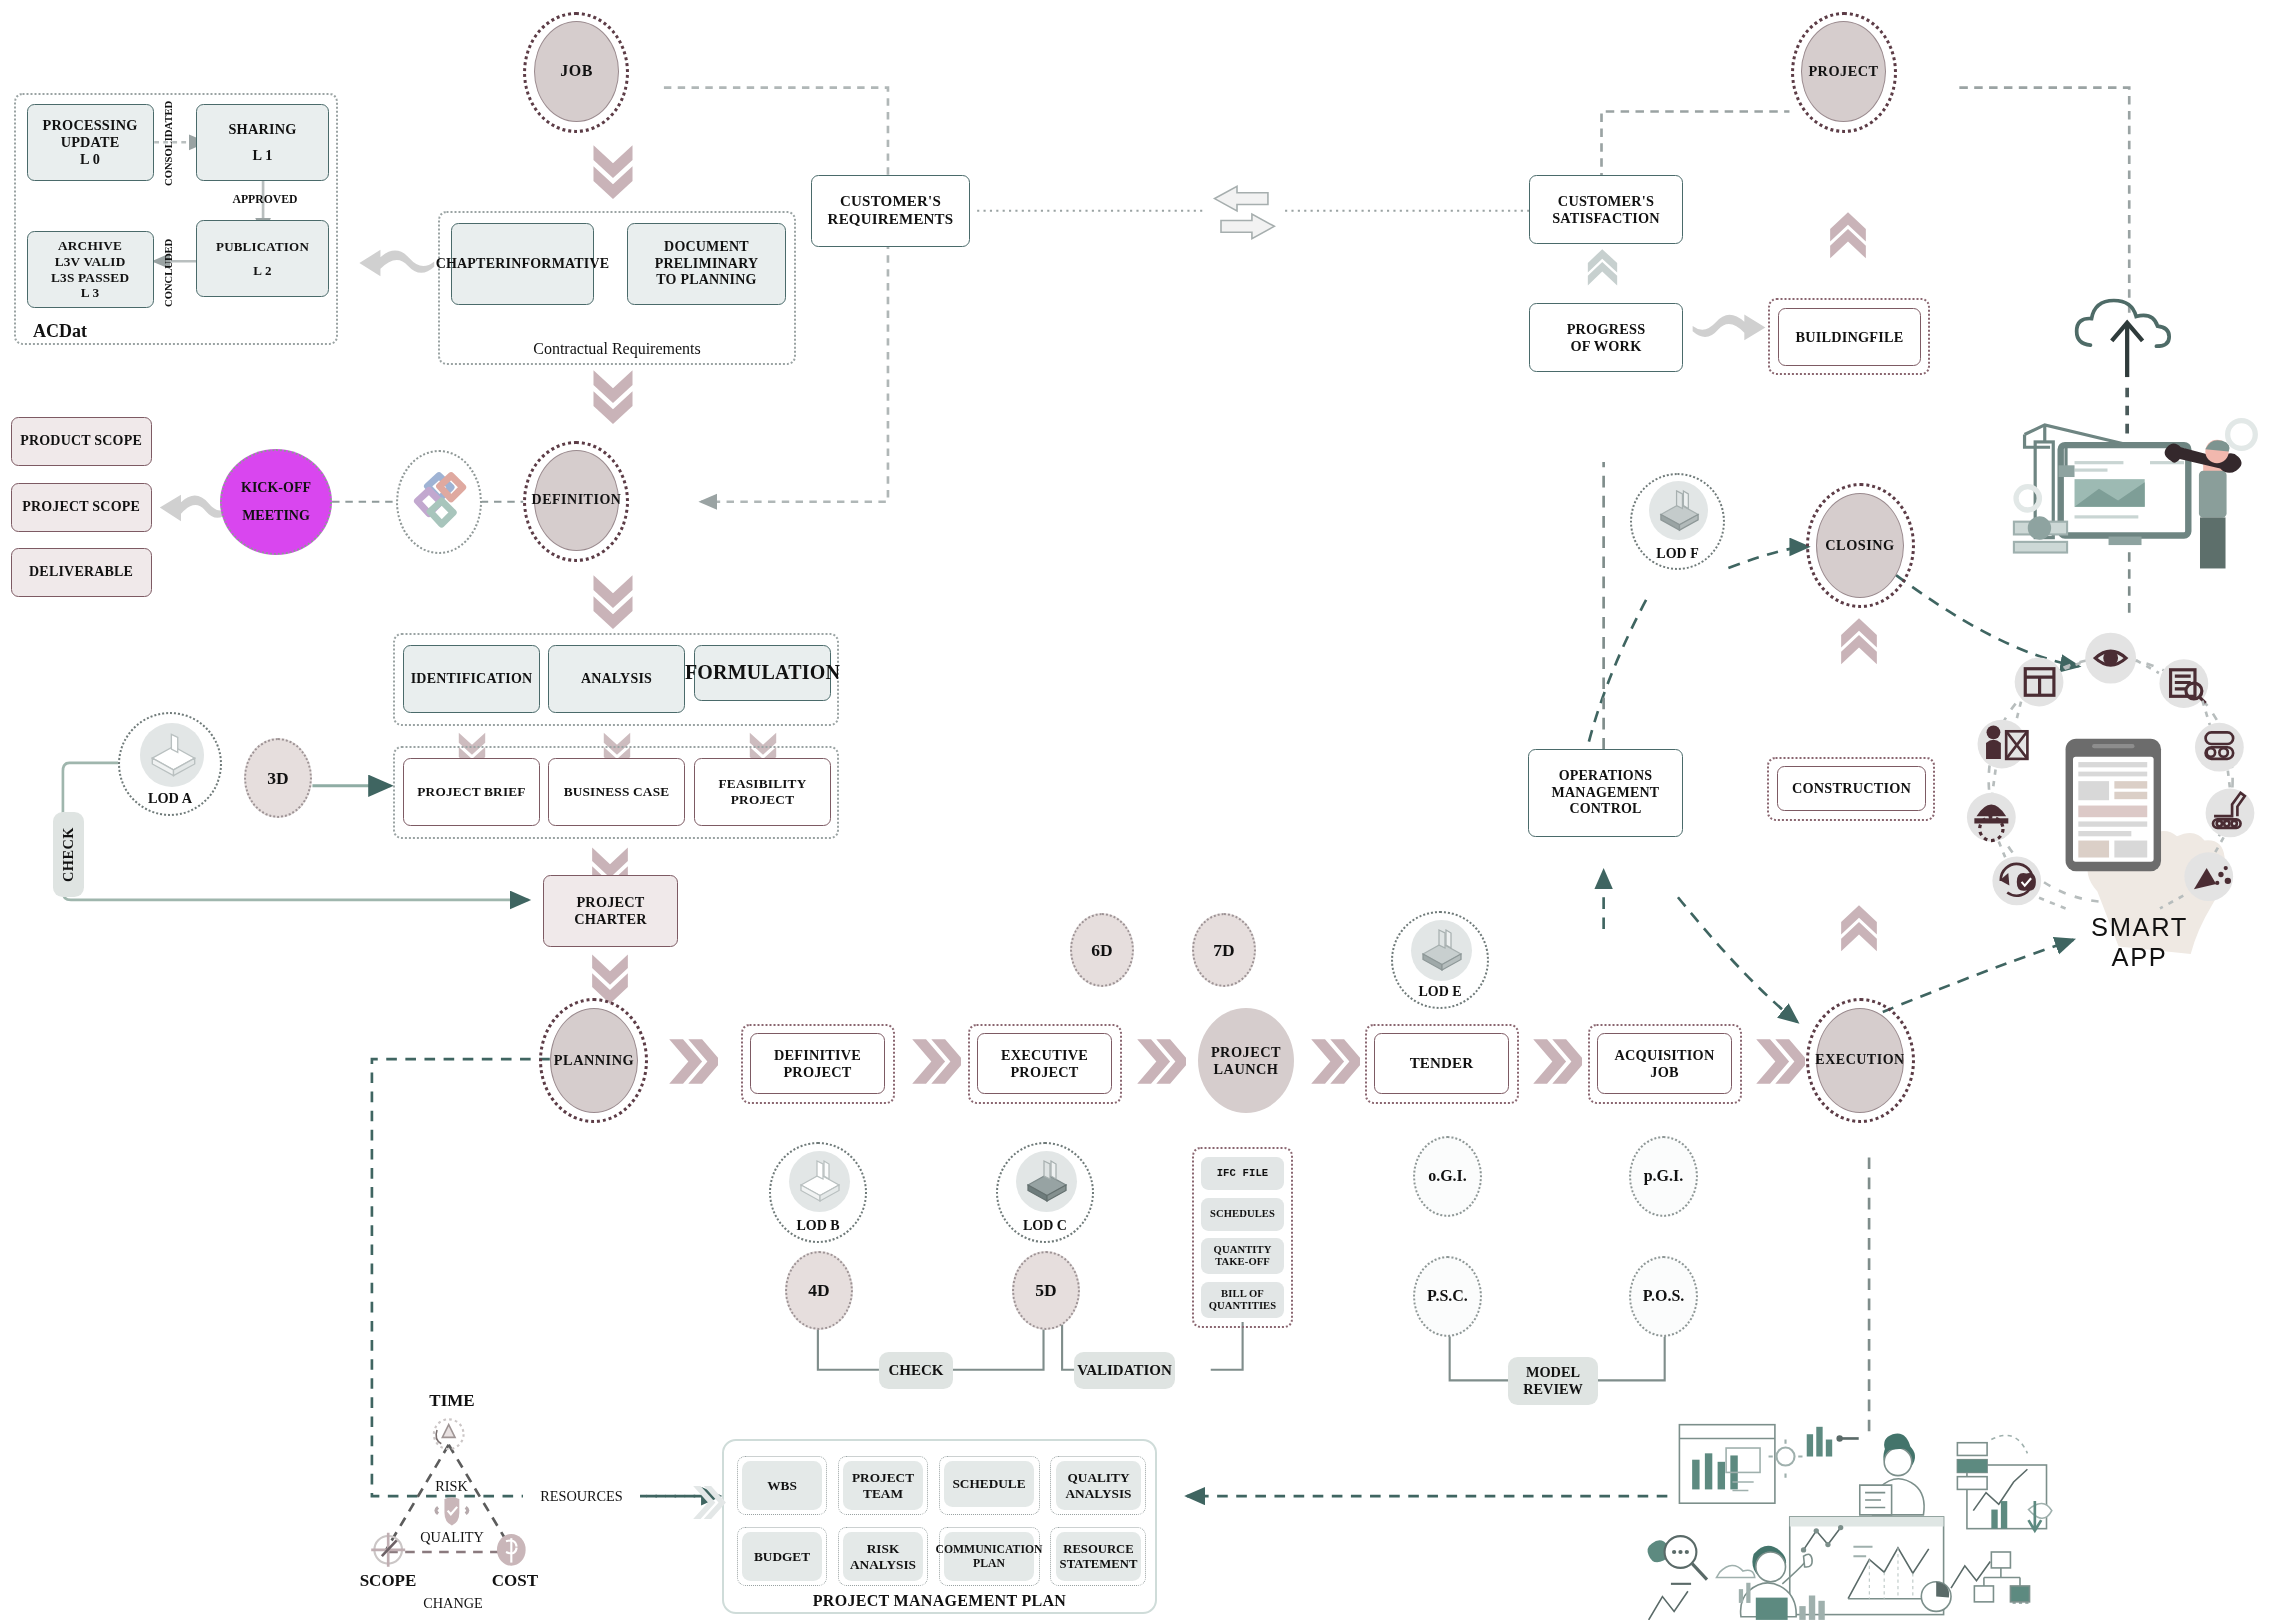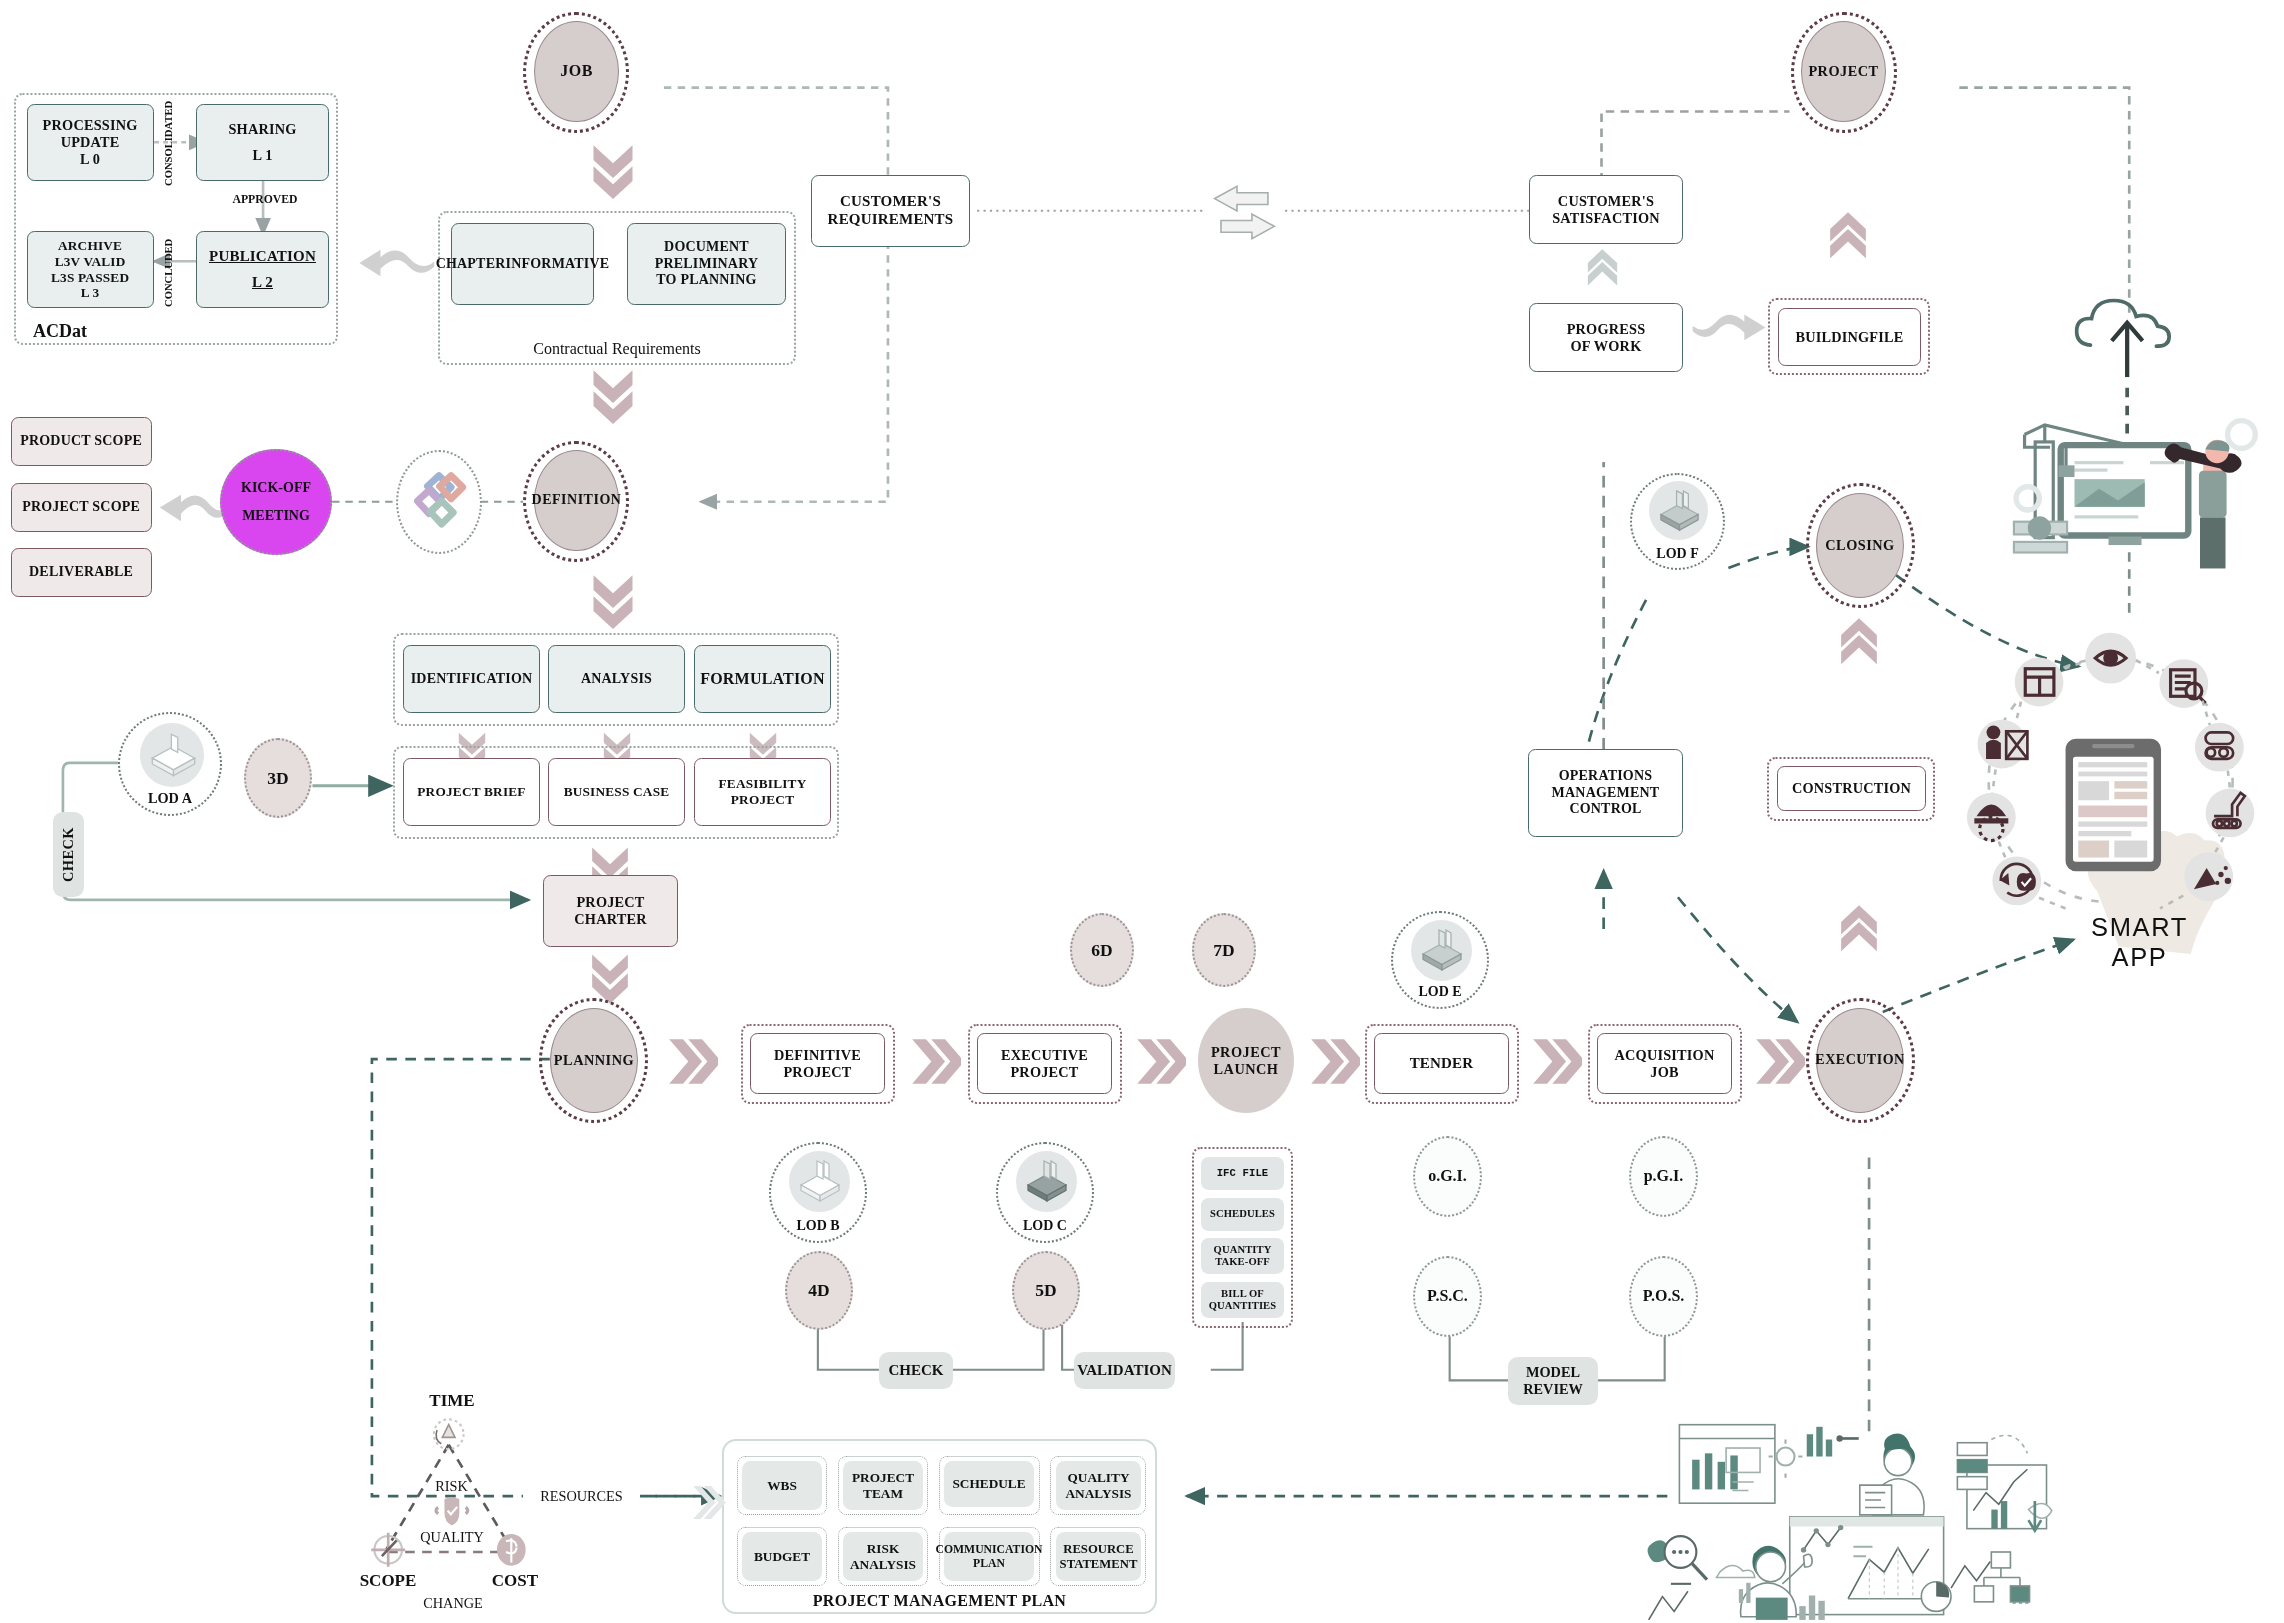--- a/index.html
+++ b/index.html
@@ -169,21 +169,21 @@
     <span>L 1</span>
   </div>
 
   <div class="node box-teal" style="left:26.6px;top:231px;width:127px;height:77px;flex-direction:column;font-size:13.3px;">
     <span>ARCHIVE</span>
     <span>L3V VALID</span>
     <span>L3S PASSED</span>
     <span>L 3</span>
   </div>
 
-  <div class="node box-teal" style="left:196px;top:231px;width:133px;height:77px;flex-direction:column;font-size:15px;text-decoration:underline;">
+  <div class="node box-teal" style="left:196px;top:220px;width:133px;height:77px;flex-direction:column;font-size:13px;">
     <span>PUBLICATION</span>
     <span style="height:8.5px"></span>
     <span>L 2</span>
   </div>
 
   <div class="node vlabel" style="left:159px;top:101px;width:21px;height:85px;font-size:10.6px;font-weight:700;">CONSOLIDATED</div>
   <div class="node" style="left:212px;top:189px;width:106px;height:21px;font-size:11.7px;font-weight:700;">APPROVED</div>
   <div class="node vlabel" style="left:159px;top:228px;width:21px;height:90px;font-size:10.6px;font-weight:700;">CONCLUDED</div>
 
   <div class="squig" style="left:343px;top:234px;">
@@ -266,21 +266,21 @@
   <div class="chev" style="left:589px;top:571px;">
     <svg width="48" height="58" viewBox="0 0 90 110">
       <path d="M8,8 L45,42 L82,8 L82,36 L45,70 L8,36 z" fill="#c9b3b8"></path>
       <path d="M8,48 L45,82 L82,48 L82,76 L45,110 L8,76 z" fill="#c9b3b8"></path>
     </svg>
   </div>
 
   <div class="grp-dot-grey" style="left:393px;top:633px;width:446px;height:93px;"></div>
   <div class="node box-teal" style="left:403px;top:645px;width:137px;height:68px;font-size:14px;">IDENTIFICATION</div>
   <div class="node box-teal" style="left:548px;top:645px;width:137px;height:68px;font-size:14px;">ANALYSIS</div>
-  <div class="node box-teal" style="left:694px;top:645px;width:137px;height:68px;font-size:16px;text-align:right;">FORMULATION</div>
+  <div class="node box-teal" style="left:694px;top:645px;width:137px;height:56px;font-size:20px;text-align:right;">FORMULATION</div>
 
   <div class="chev" style="left:456px;top:730px;">
     <svg width="32" height="37" viewBox="0 0 60 70">
         <path d="M5,5 L30,28 L55,5 L55,24 L30,47 L5,24 z" fill="#cdbcbf"></path>
         <path d="M5,32 L30,55 L55,32 L55,51 L30,74 L5,51 z" fill="#cdbcbf"></path>
       </svg>
   </div>
   <div class="chev" style="left:601px;top:730px;">
     <svg width="32" height="37" viewBox="0 0 60 70">
         <path d="M5,5 L30,28 L55,5 L55,24 L30,47 L5,24 z" fill="#cdbcbf"></path>

